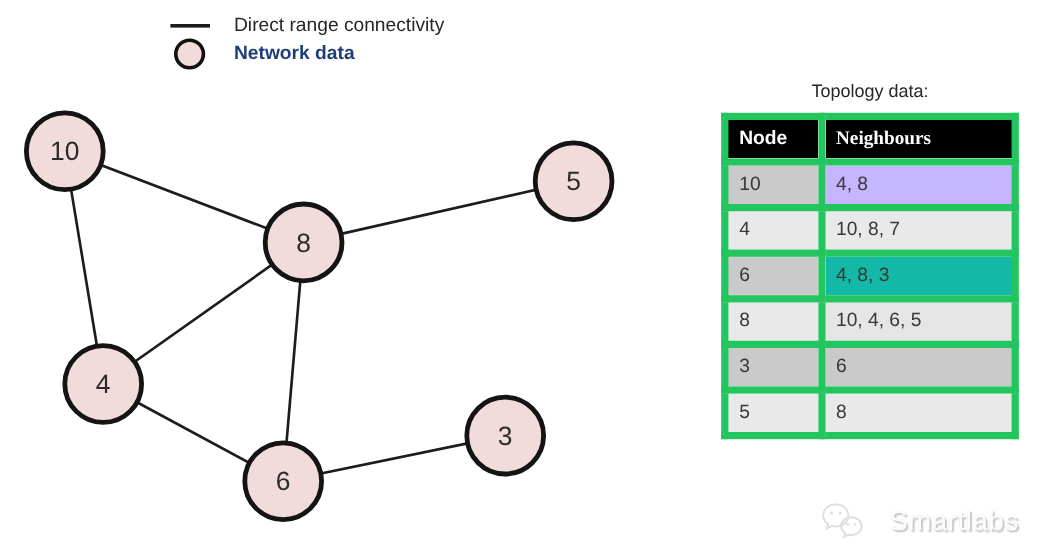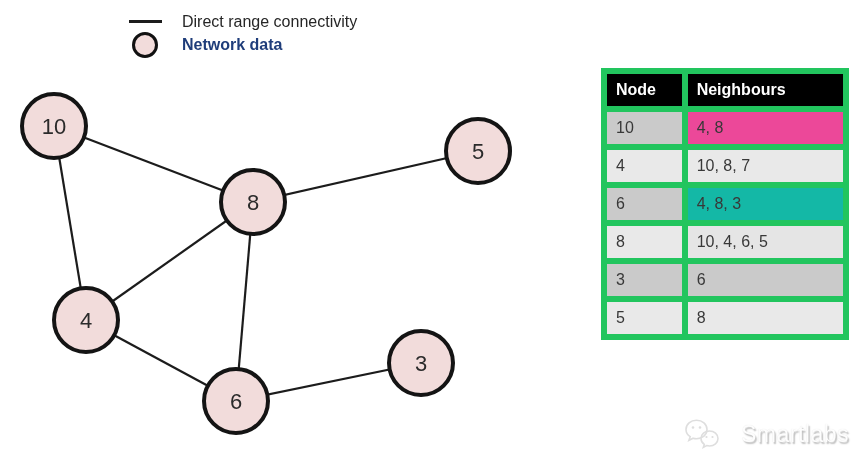--- a/index.html
+++ b/index.html
@@ -1,21 +1,21 @@
 <!DOCTYPE html>
 <html><head>
 <meta charset="utf-8">
 <style>
   html,body{margin:0;padding:0;background:#fff;}
   .stage{
     position:relative;width:865px;height:464px;background:#ffffff;overflow:hidden;
     font-family:"Liberation Sans", sans-serif;
   }
   
-  .legend{position:absolute;left:128px;top:10px;}
+  .legend{position:absolute;left:141px;top:10px;}
   .legend-row{display:flex;align-items:center;height:23px;}
   .glyph-cell{width:34px;display:flex;justify-content:center;align-items:center;margin-right:20px;}
   .legend-line{width:33px;height:3px;background:#1c1c1c;}
   .legend-circle{width:20px;height:20px;border:3.5px solid #111;border-radius:50%;box-sizing:content-box;}
   .legend-label{font-size:16px;color:#262626;white-space:nowrap;}
   .legend-label.blue{font-weight:600;}
   
   .graph-svg{position:absolute;left:0;top:0;}
   .graph-svg text{font-family:"Liberation Sans", sans-serif;font-size:22px;fill:#2b2b2b;}
   
@@ -75,35 +75,36 @@
       <text x="86" y="320" text-anchor="middle" dy="0.35em">4</text>
       <circle cx="236" cy="401" r="32" fill="#f2dcdb" stroke="#141414" stroke-width="4"></circle>
       <text x="236" y="401" text-anchor="middle" dy="0.35em">6</text>
       <circle cx="421" cy="363" r="32" fill="#f2dcdb" stroke="#141414" stroke-width="4"></circle>
       <text x="421" y="363" text-anchor="middle" dy="0.35em">3</text>
       <circle cx="478" cy="151" r="32" fill="#f2dcdb" stroke="#141414" stroke-width="4"></circle>
       <text x="478" y="151" text-anchor="middle" dy="0.35em">5</text>
     </svg>
 
   <div class="topology">
+    <div class="topo-title">Topology data:</div>
     <table class="topo-table" id="topo-table">
       <colgroup>
           <col class="col-node">
           <col class="col-neigh">
         </colgroup>
       <thead>
         <tr>
           <th style="background: rgb(0, 0, 0); color: rgb(255, 255, 255);">Node</th>
-          <th style="background: rgb(0, 0, 0); color: rgb(255, 255, 255);">Neighbours</th>
+          <th style="background: rgb(0, 0, 0); color: rgb(255, 255, 255); font-family: Liberation Serif, serif;">Neighbours</th>
         </tr>
       </thead>
       <tbody id="topo-body">
           <tr>
             <td style="background: rgb(202, 202, 202);">10</td>
-            <td style="background: #ec4899;">4, 8</td>
+            <td style="background: #c4b5fd;">4, 8</td>
           </tr>
           <tr>
             <td style="background: rgb(233, 233, 233);">4</td>
             <td style="background: rgb(233, 233, 233);">10, 8, 7</td>
           </tr>
           <tr>
             <td style="background: rgb(202, 202, 202);">6</td>
             <td style="background: #14b8a6;">4, 8, 3</td>
           </tr>
           <tr>

